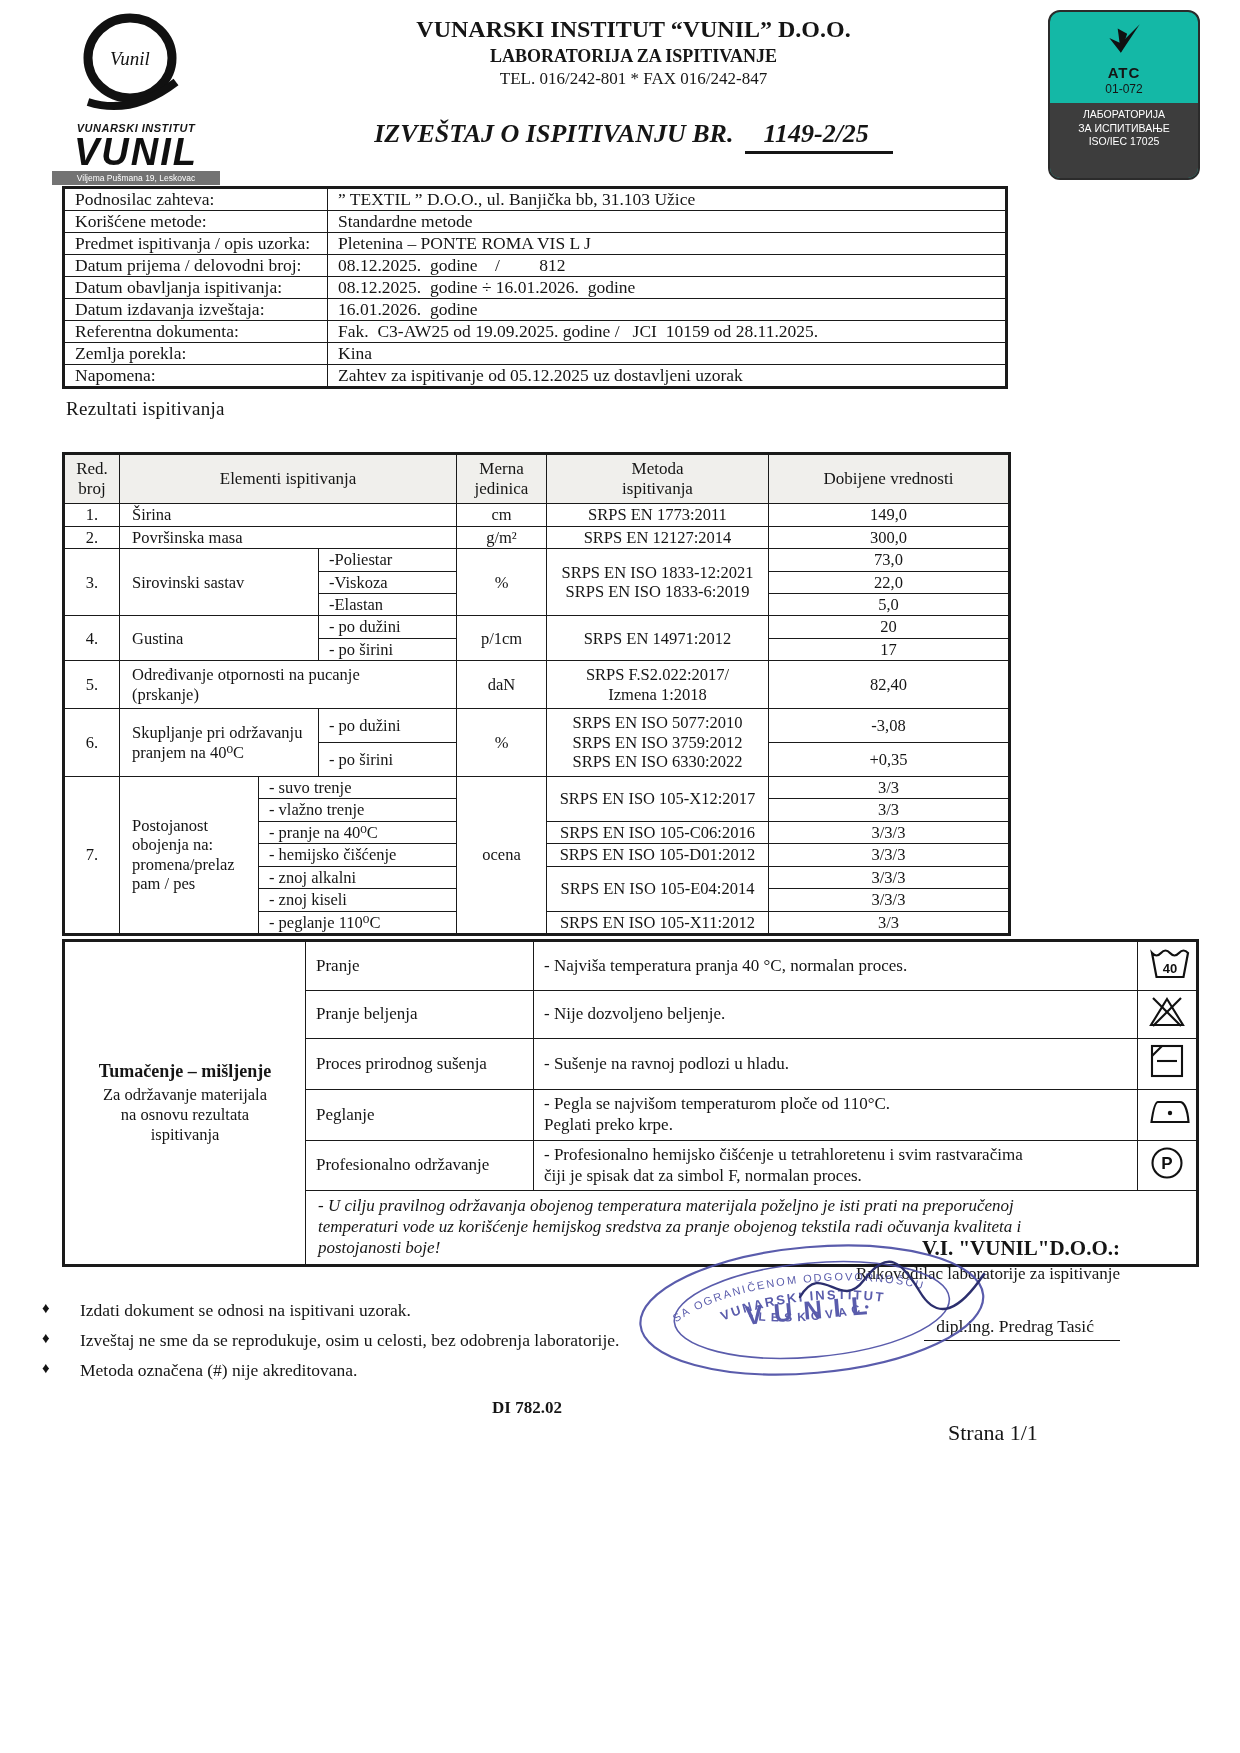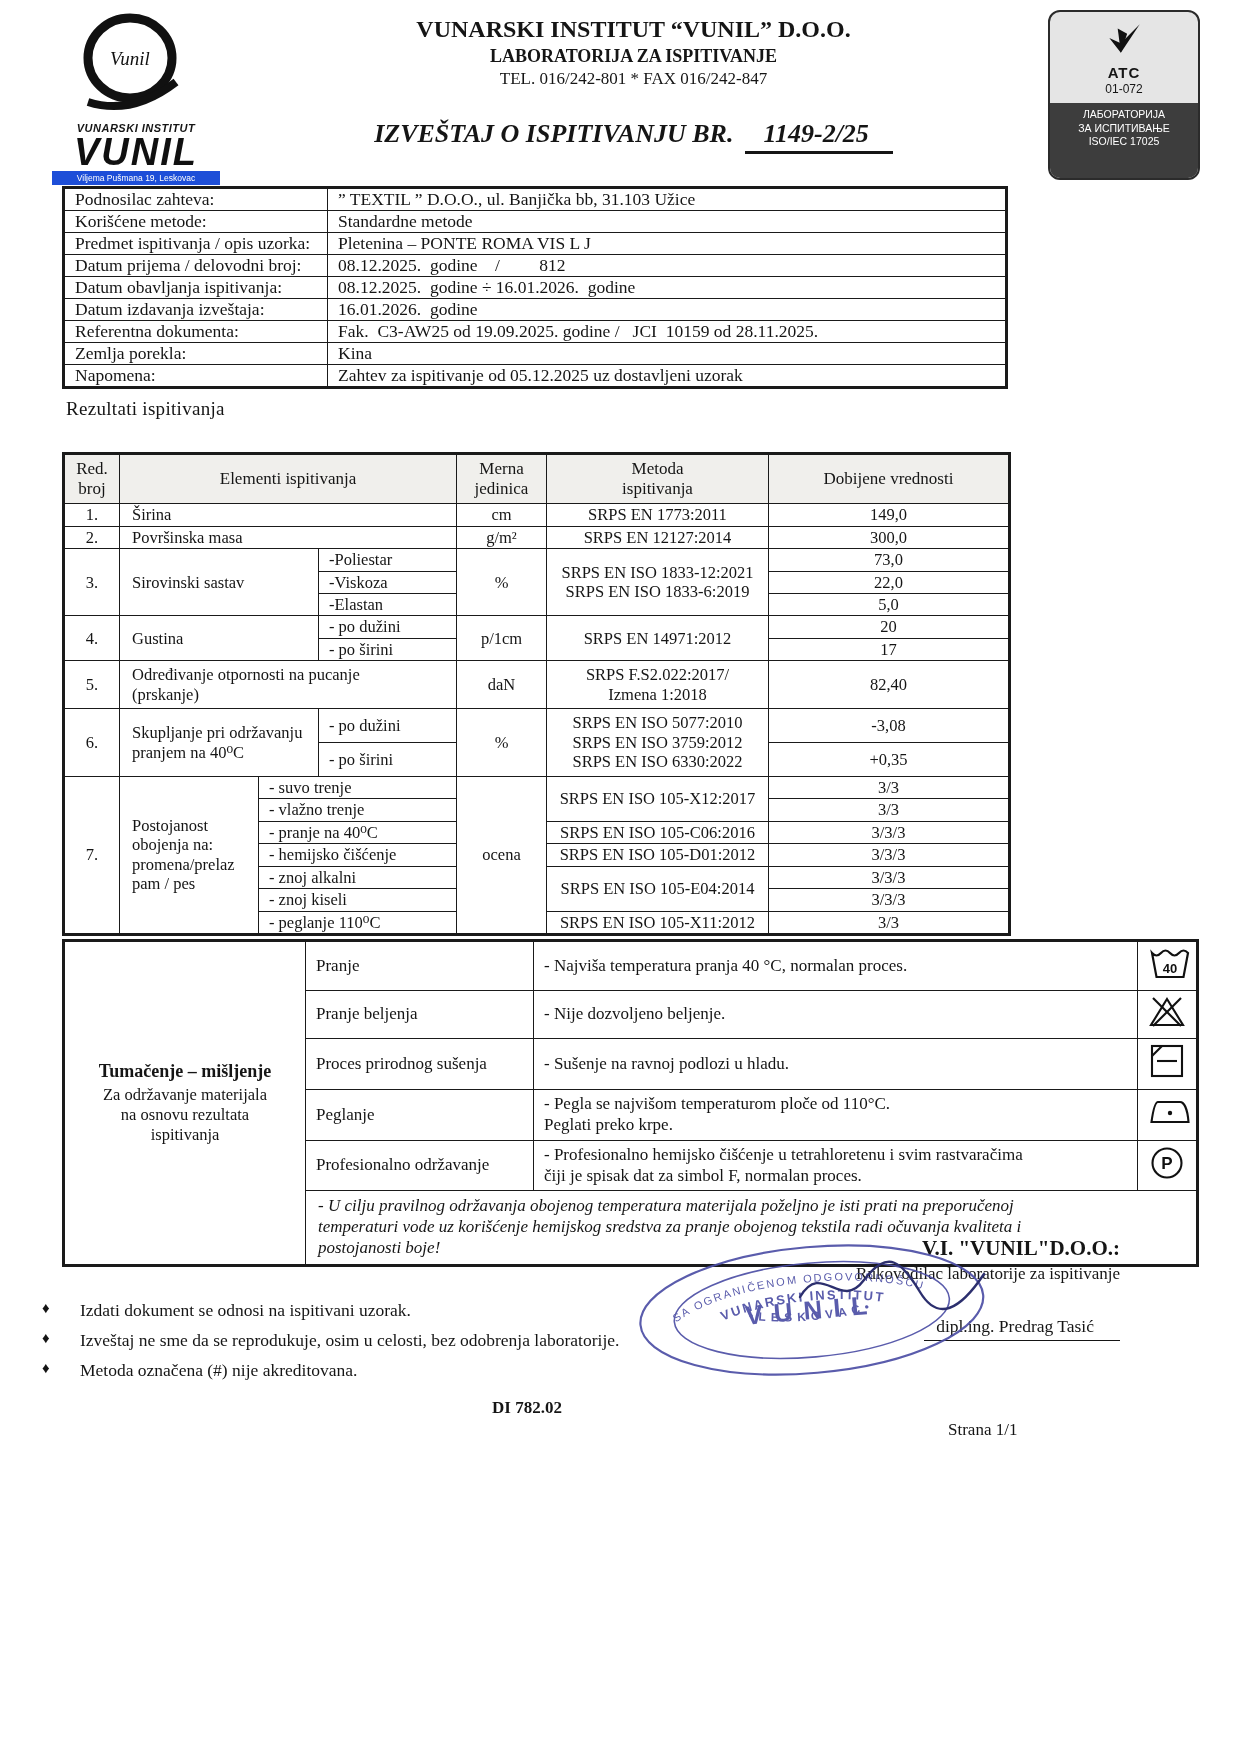--- a/index.html
+++ b/index.html
@@ -13,29 +13,29 @@
   .pre  { white-space: pre-line; }
   .prew { white-space: pre-wrap; }
 
   
   .header { position: absolute; top: 10px; left: 52px; width: 1148px; display: flex; }
   .logo-block { width: 205px; }
   .logo-mark { margin-left: 22px; display: block; }
   .wordmark { margin-top: 4px; width: 168px; text-align: center; }
   .wm-top { font-family: "Liberation Sans", sans-serif; font-style: italic; font-weight: bold; font-size: 11px; letter-spacing: .5px; }
   .wm-main { font-family: "Liberation Sans", sans-serif; font-style: italic; font-weight: 900; font-size: 38px; line-height: .95; letter-spacing: 2px; color: #101010; }
-  .wm-bottom { background: #1d4ed8; color: #fff; font-family: "Liberation Sans", sans-serif; font-size: 8.5px; padding: 2px 3px; margin-top: 1px; }
+  .wm-bottom { background: #737373; color: #fff; font-family: "Liberation Sans", sans-serif; font-size: 8.5px; padding: 2px 3px; margin-top: 1px; }
   .center-block { flex: 1; text-align: center; padding-top: 6px; }
   .org  { font-size: 24px; font-weight: bold; }
   .lab  { font-size: 18px; font-weight: bold; margin-top: 3px; }
   .addr { font-size: 17px; margin-top: 3px; }
   .tel  { font-size: 17px; margin-top: 2px; }
   .report-line { margin-top: 30px; font-size: 26px; font-weight: bold; font-style: italic; white-space: nowrap; }
   .report-no { display: inline-block; border-bottom: 3px solid #151515; padding: 0 24px 2px 18px; margin-left: 12px; }
-  .atc { width: 152px; height: 170px; border: 2px solid #2b2b2b; border-radius: 12px; text-align: center; padding-top: 8px; overflow: hidden; background: #e5e5e5; margin-left: 38px; }
+  .atc { width: 152px; height: 170px; border: 2px solid #2b2b2b; border-radius: 12px; text-align: center; padding-top: 8px; overflow: hidden; background: #14b8a6; margin-left: 38px; }
   .atc-name { font-family: "Liberation Sans", sans-serif; font-weight: bold; font-size: 15px; letter-spacing: 1px; margin-top: 2px; }
   .atc-code { font-family: "Liberation Sans", sans-serif; font-size: 12px; margin-top: 1px; }
   .atc-band { margin-top: 7px; background: #3d3d3d; color: #fff; font-family: "Liberation Sans", sans-serif; font-size: 10.5px; line-height: 1.3; padding: 5px 2px 8px; height: 100%; }
 
   
   .info-table { position: absolute; top: 186px; left: 62px; width: 946px; border-collapse: collapse; border: 3px solid #1a1a1a; }
   .info-table td { border: 1.6px solid #1a1a1a; font-size: 17.5px; padding: 0 10px; height: 21px; vertical-align: middle; }
   .info-table td.lbl { width: 264px; }
 
   
@@ -66,21 +66,21 @@
   .sig-name-row { margin-top: 32px; text-align: right; }
   .sig-name { display: inline-block; border-bottom: 1.6px solid #151515; padding: 0 26px 3px 12px; font-size: 17.5px; }
 
   .stamp-wrap { position: absolute; top: 1240px; left: 632px; transform: rotate(-5deg); opacity: .92; }
   .scribble { position: absolute; top: 1252px; left: 792px; }
 
   .foot-notes { position: absolute; top: 1300px; left: 42px; font-size: 17.5px; }
   .fn-row { display: flex; margin-bottom: 9px; }
   .fn-bullet { width: 16px; margin-right: 22px; font-size: 15px; }
   .doc-code { position: absolute; top: 1398px; left: 492px; font-weight: bold; font-size: 17px; }
-  .page-num { position: absolute; top: 1420px; left: 948px; font-size: 17px; }
+  .page-num { position: absolute; top: 1420px; left: 948px; font-size: 22px; }
 </style>
 </head>
 <body>
 
 <div class="page">
 
   <div class="header">
     <div class="logo-block">
       <svg class="logo-mark" width="112" height="108" viewBox="0 0 112 108">
         <ellipse cx="56" cy="48" rx="42" ry="40" fill="none" stroke="#111" stroke-width="9"></ellipse>

